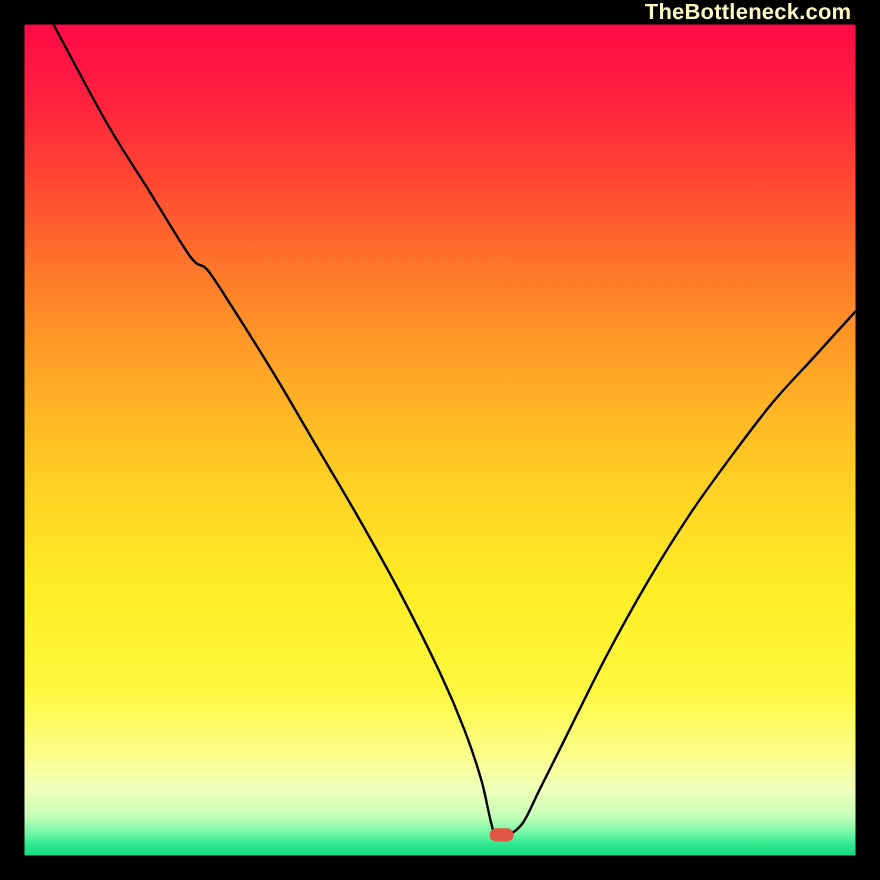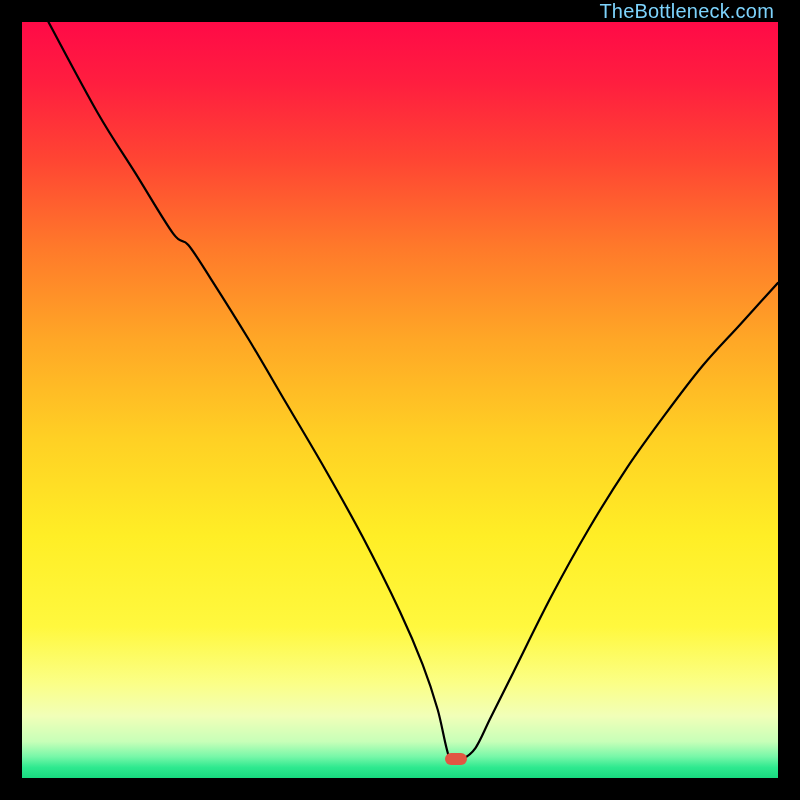--- a/index.html
+++ b/index.html
@@ -28,22 +28,22 @@
   .gradient-bg {
     position: absolute;
     inset: 0;
   }
   .watermark {
     position: absolute;
     top: 0px;
     right: 26px;
     font-family: Arial, Helvetica, sans-serif;
     font-size: 20px;
-    font-weight: 400;
-    color: #7dd3fc;
+    font-weight: 700;
+    color: #fef9c3;
     letter-spacing: 0.2px;
   }
   svg.curve {
     position: absolute;
     inset: 0;
     width: 100%;
     height: 100%;
   }
   .marker {
     position: absolute;

